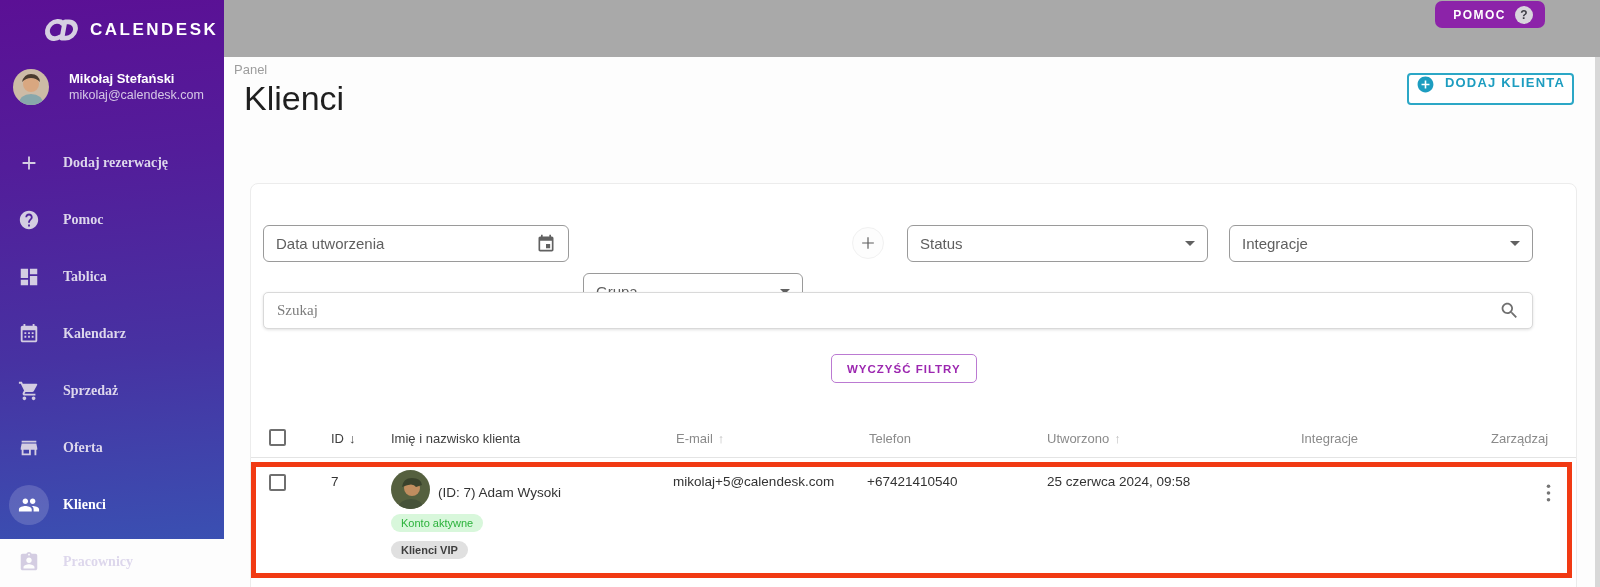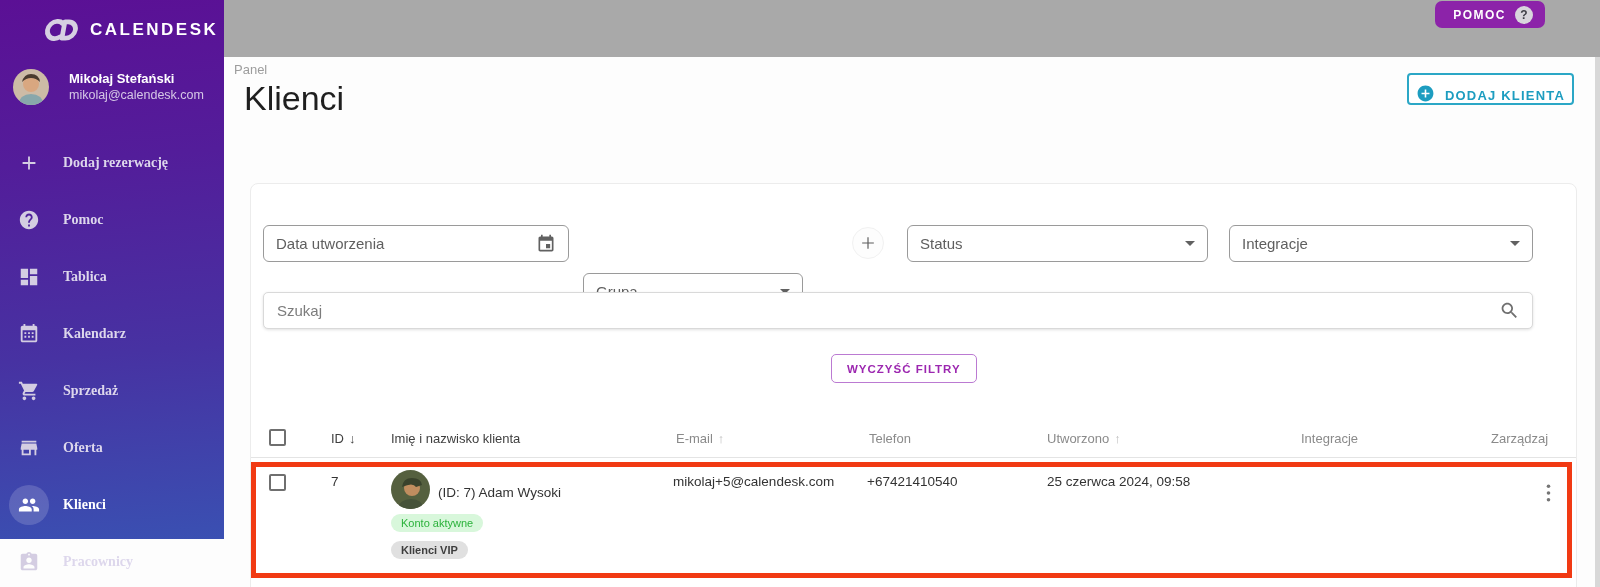--- a/index.html
+++ b/index.html
@@ -31,21 +31,21 @@
     background:#8c23a9; border:none; border-radius:7px; display:flex; align-items:center; gap:9px;
     color:#fff; font-family:inherit; font-size:12px; font-weight:bold; letter-spacing:1.5px; cursor:pointer; }
   .pomoc-q { width:18px; height:18px; border-radius:50%; background:#d8d5dc; color:#3e3e46;
     font-size:12px; font-weight:bold; display:flex; align-items:center; justify-content:center; letter-spacing:0; }
 
   
   .workspace { position:absolute; left:224px; right:0; top:57px; bottom:0; background:#fdfdfd; }
   .breadcrumb { position:absolute; left:10px; top:5px; font-size:13px; color:#9d9d9d; }
   .page-title { position:absolute; left:20px; top:22px; font-size:34px; font-weight:400; color:#1f1f1f; }
   .add-client { position:absolute; left:1183px; top:16px; width:167px; height:32px;
-    background:#fff; border:2px solid #2ba7c6; border-radius:4px; display:flex; align-items:flex-end;
+    background:#fff; border:2px solid #2ba7c6; border-radius:4px; display:flex; align-items:flex-start;
     justify-content:center; gap:10px; color:#1d9dc0; font-family:inherit; font-size:13px; font-weight:bold;
     letter-spacing:1.2px; cursor:pointer; }
   .add-client svg { width:19px; height:19px; fill:#1d9dc0; }
 
   
   .card { position:absolute; left:26px; top:126px; width:1327px; height:430px;
     background:#fff; border:1px solid #ececec; border-radius:8px; }
 
   .fbox { position:absolute; height:37px; border:1px solid #9a9a9a; border-radius:6px; background:#fff;
     display:flex; align-items:center; padding:0 12px; cursor:pointer; }
@@ -56,21 +56,21 @@
   .f-date { left:12px; top:41px; width:306px; }
   .f-group { left:332px; top:41px; width:220px;margin-top:48px; }
   .plus-btn { position:absolute; left:601px; top:43px; width:32px; height:32px; border-radius:50%;
     background:#fdfdfd; border:1px solid #f1f1f1; display:flex; align-items:center; justify-content:center; cursor:pointer; }
   .plus-btn svg { width:20px; height:20px; fill:#5c5c5c; }
   .f-status { left:656px; top:41px; width:301px; }
   .f-int { left:978px; top:41px; width:304px; }
 
   .search-wrap { position:absolute; left:12px; top:108px; width:1270px; height:37px; }
   .search-input { width:100%; height:100%; border:1px solid #d9d9d9; border-radius:5px;
-    box-shadow:0 1px 3px rgba(0,0,0,.12); padding:0 44px 0 13px; font-family:Liberation Sans, sans-serif; font-size:15px; color:#000000; }
+    box-shadow:0 1px 3px rgba(0,0,0,.12); padding:0 44px 0 13px; font-family:Liberation Serif, serif; font-size:15px; color:#000000; }
   .search-input::placeholder { color:#7c7c7c; }
   .search-ic { position:absolute; right:13px; top:8px; width:21px; height:21px; fill:#6f6f6f; cursor:pointer; }
 
   .clear-filters { position:absolute; left:580px; top:170px; height:29px; padding:0 15px;
     background:#fff; border:1px solid #bb7ad2; border-radius:5px; color:#9c27b0; font-family:Liberation Sans, sans-serif;
     font-size:11.5px; font-weight:bold; letter-spacing:1px; cursor:pointer; }
 
   
   .checkbox { position:absolute; width:17px; height:17px; border:2px solid #6f6f6f; border-radius:2px;
     background:#fff; cursor:pointer; }

